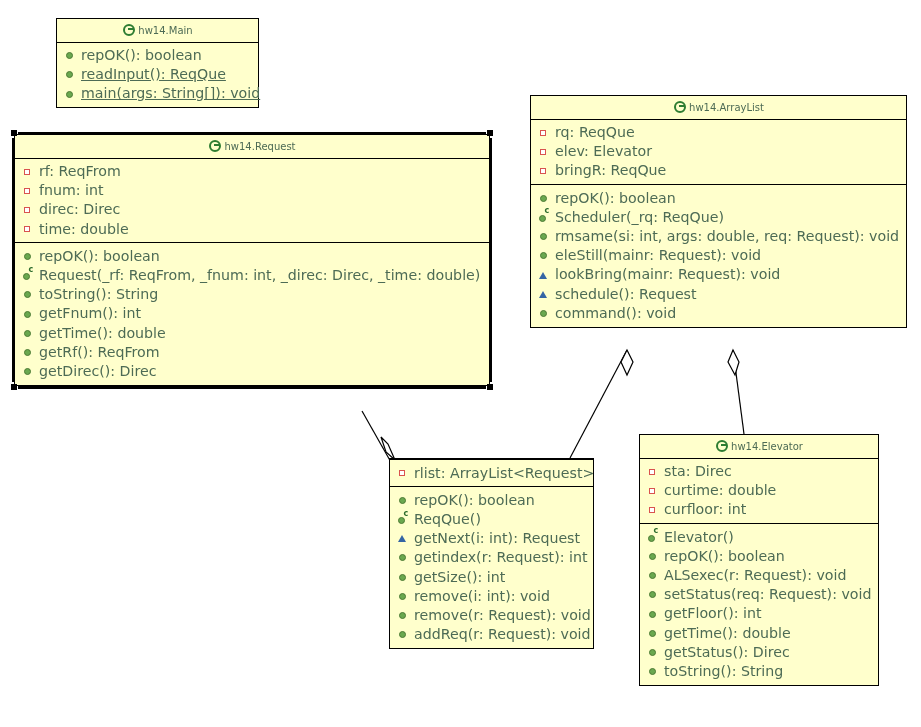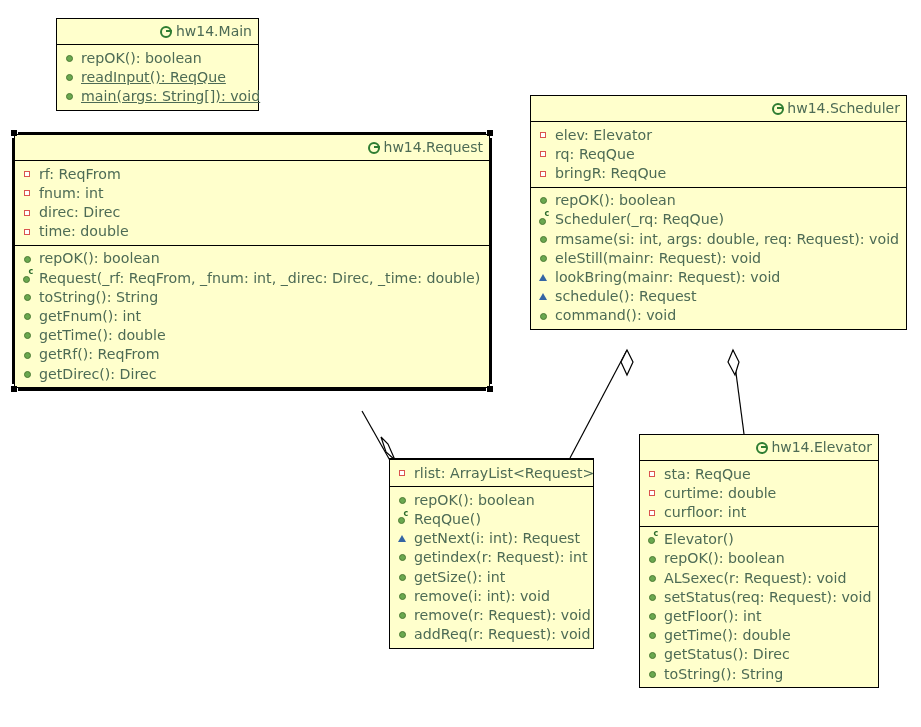--- a/index.html
+++ b/index.html
@@ -34,22 +34,22 @@
 
   .uml-class {
     position: absolute;
     background: #ffffcc;
     border: 1px solid #000000;
     box-sizing: border-box;
     color: #33503a;
   }
 
   .cls-header {
-    text-align: right;
-    font-size: 14px;
+    text-align: center;
+    font-size: 10px;
     padding: 4px 6px 5px 6px;
     color: #4a6b52;
     white-space: nowrap;
     line-height: 1.15;
   }
   .cls-header .cname {
     color: #4d6b55;
   }
 
   .compartment {
@@ -303,30 +303,30 @@
       </div>
       <div class="member">
         <span class="mk method-public"></span>
         <span class="mtext">getDirec(): Direc</span>
       </div>
     </div>
   </div>
 
   <div class="uml-class" id="cls-scheduler" style="left:530px; top:95px; width:377px;">
     <div class="cls-header">
-      <span class="cicon"></span><span class="cname">hw14.Scheduler</span>
-    </div>
-    <div class="compartment">
+      <span class="cicon"></span><span class="cname">hw14.ArrayList</span>
+    </div>
+    <div class="compartment">
+      <div class="member">
+        <span class="mk field-private"></span>
+        <span class="mtext">rq: ReqQue</span>
+      </div>
       <div class="member">
         <span class="mk field-private"></span>
         <span class="mtext">elev: Elevator</span>
-      </div>
-      <div class="member">
-        <span class="mk field-private"></span>
-        <span class="mtext">rq: ReqQue</span>
       </div>
       <div class="member">
         <span class="mk field-private"></span>
         <span class="mtext">bringR: ReqQue</span>
       </div>
     </div>
     <div class="compartment">
       <div class="member">
         <span class="mk method-public"></span>
         <span class="mtext">repOK(): boolean</span>
@@ -401,21 +401,21 @@
     </div>
   </div>
 
   <div class="uml-class" id="cls-elevator" style="left:639px; top:434px; width:240px;">
     <div class="cls-header">
       <span class="cicon"></span><span class="cname">hw14.Elevator</span>
     </div>
     <div class="compartment">
       <div class="member">
         <span class="mk field-private"></span>
-        <span class="mtext">sta: ReqQue</span>
+        <span class="mtext">sta: Direc</span>
       </div>
       <div class="member">
         <span class="mk field-private"></span>
         <span class="mtext">curtime: double</span>
       </div>
       <div class="member">
         <span class="mk field-private"></span>
         <span class="mtext">curfloor: int</span>
       </div>
     </div>

